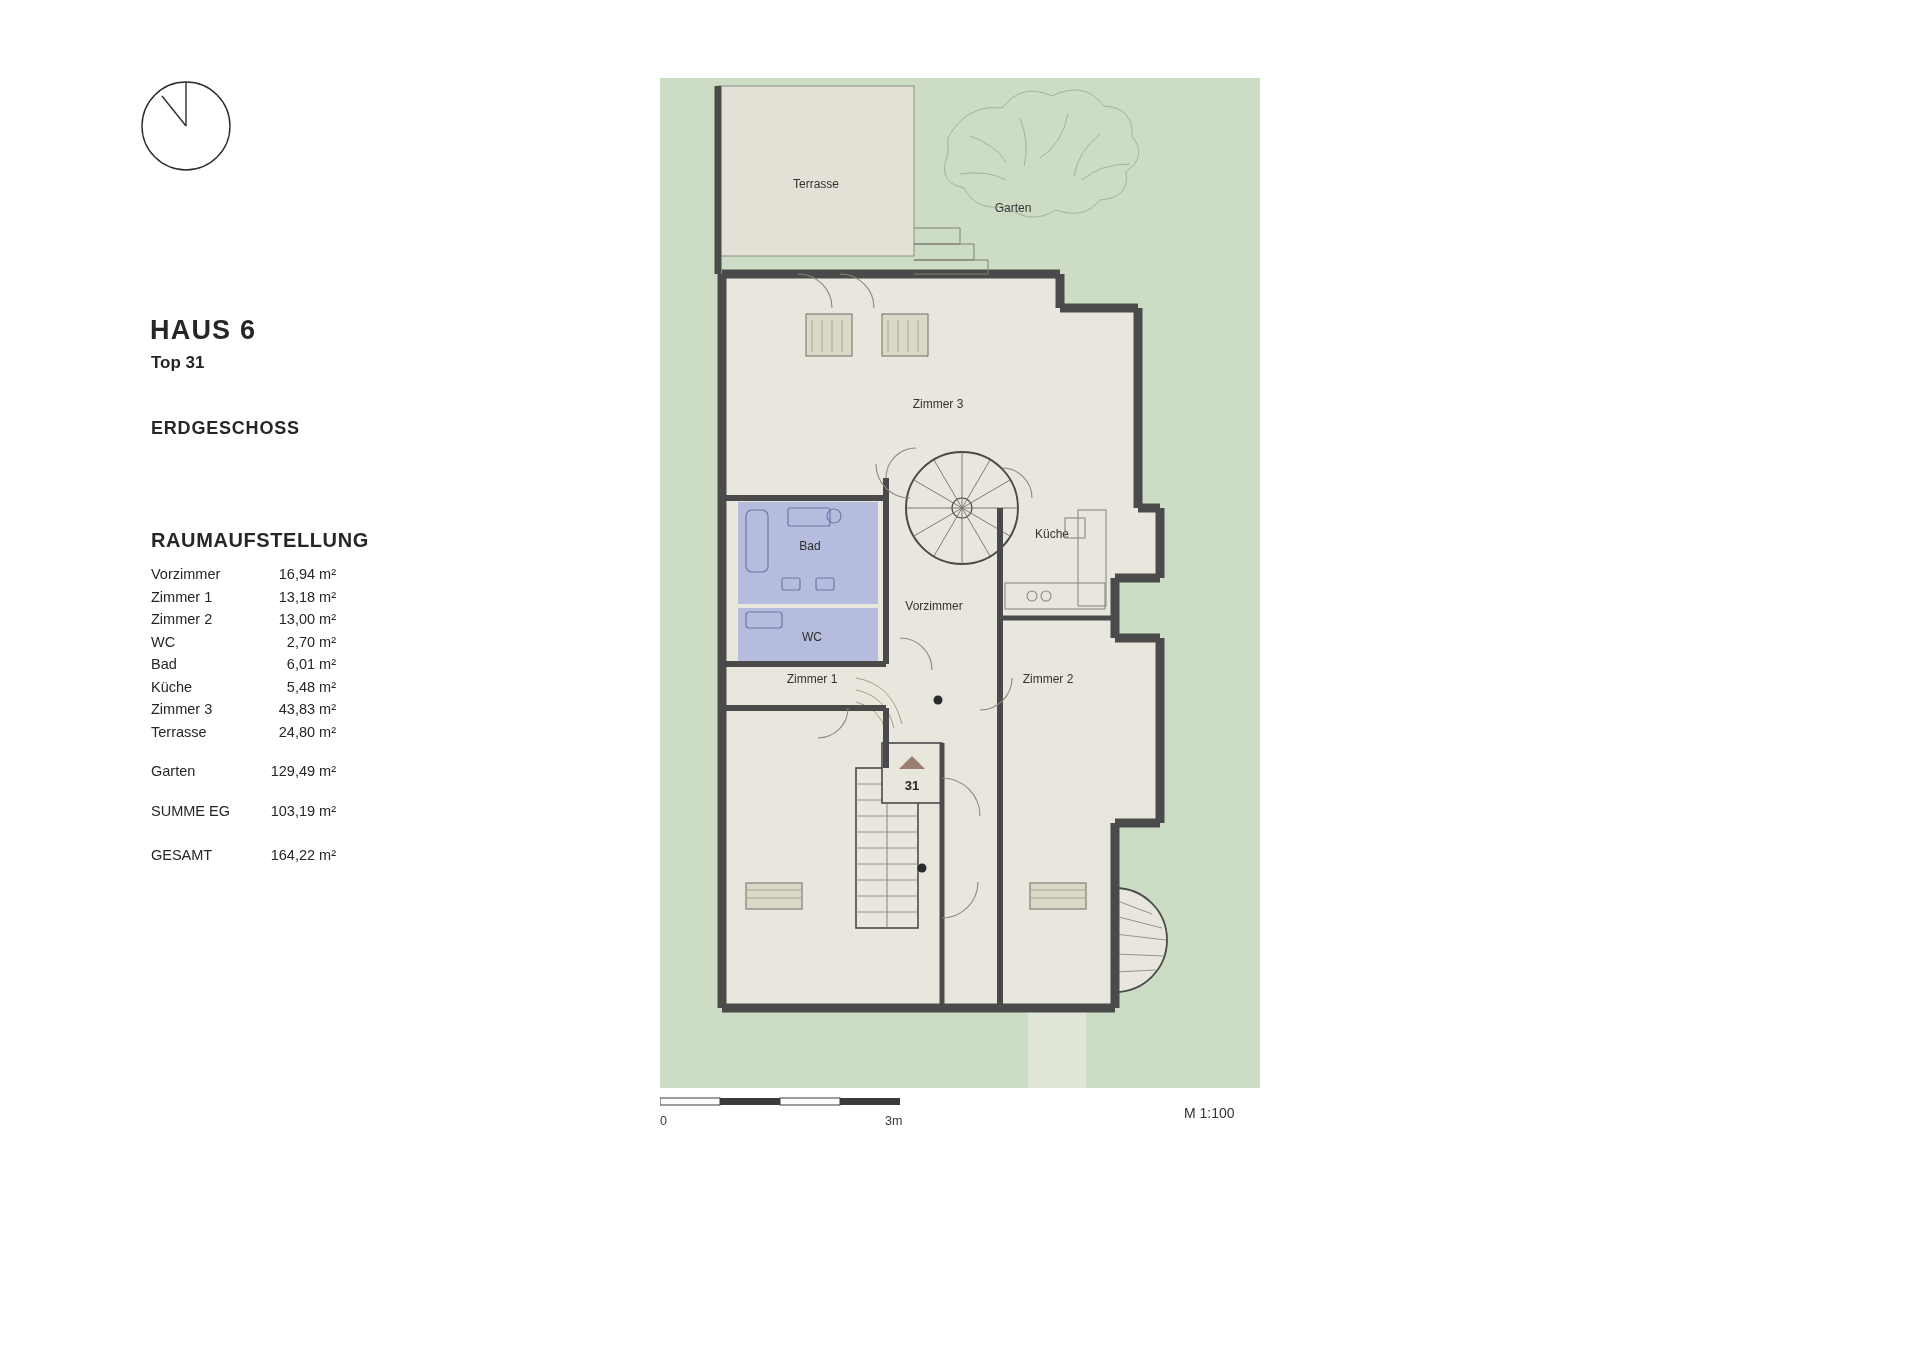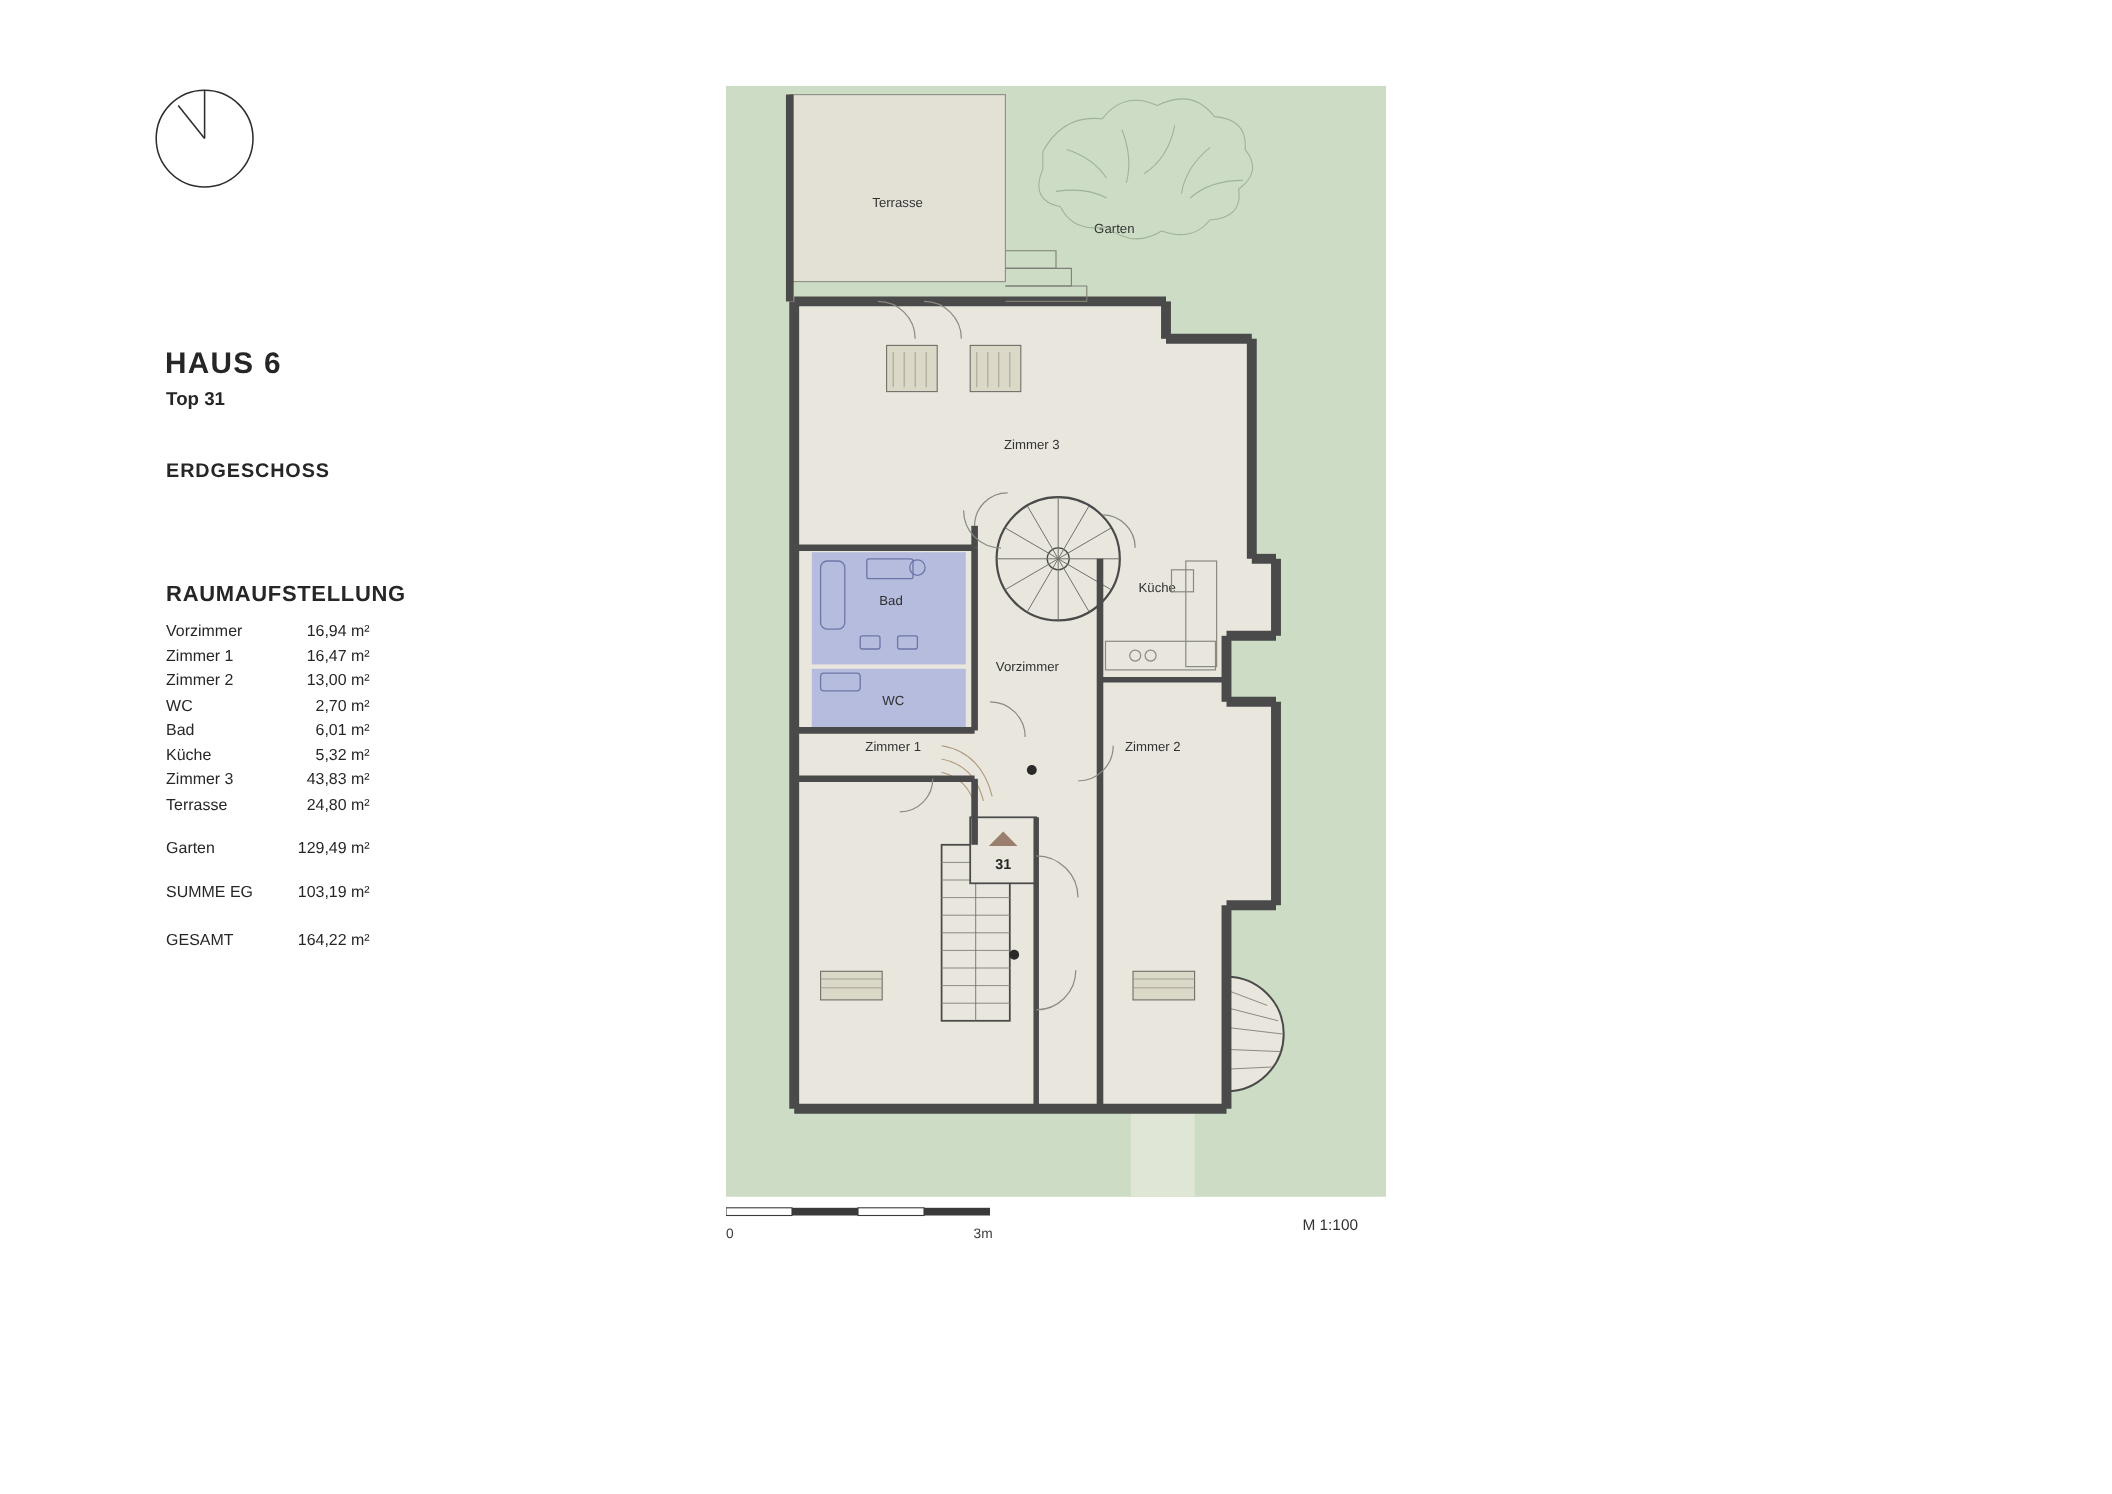--- a/index.html
+++ b/index.html
@@ -90,37 +90,37 @@
   <div id="floor-title" class="abs nowrap">ERDGESCHOSS</div>
   <div id="room-table-title" class="abs nowrap">RAUMAUFSTELLUNG</div>
 
   <div id="room-table" class="abs">
     <div class="row">
       <span>Vorzimmer</span>
       <span class="val">16,94 m²</span>
     </div>
     <div class="row">
       <span>Zimmer 1</span>
-      <span class="val">16,47 m²</span>
+      <span class="val">13,18 m²</span>
     </div>
     <div class="row">
       <span>Zimmer 2</span>
       <span class="val">13,00 m²</span>
     </div>
     <div class="row">
       <span>WC</span>
       <span class="val">2,70 m²</span>
     </div>
     <div class="row">
       <span>Bad</span>
       <span class="val">6,01 m²</span>
     </div>
     <div class="row">
       <span>Küche</span>
-      <span class="val">5,32 m²</span>
+      <span class="val">5,48 m²</span>
     </div>
     <div class="row">
       <span>Zimmer 3</span>
       <span class="val">43,83 m²</span>
     </div>
     <div class="row">
       <span>Terrasse</span>
       <span class="val">24,80 m²</span>
     </div>
 

